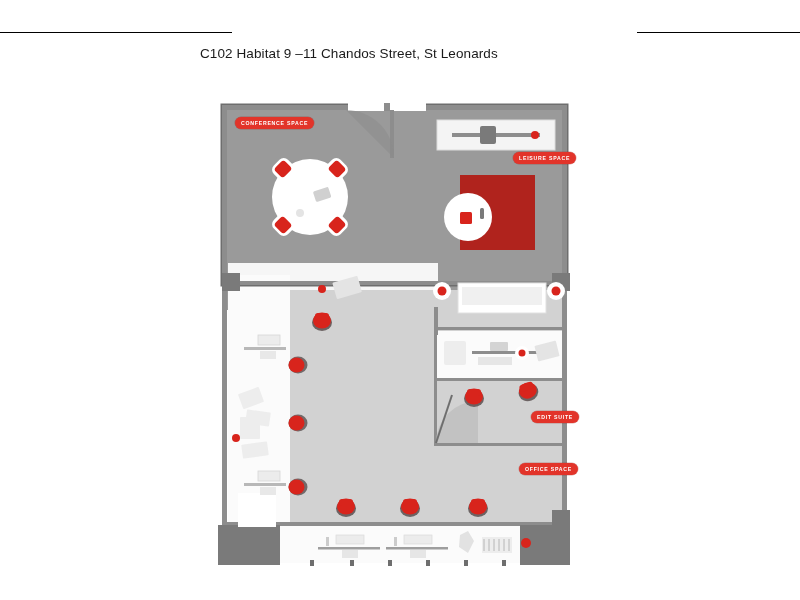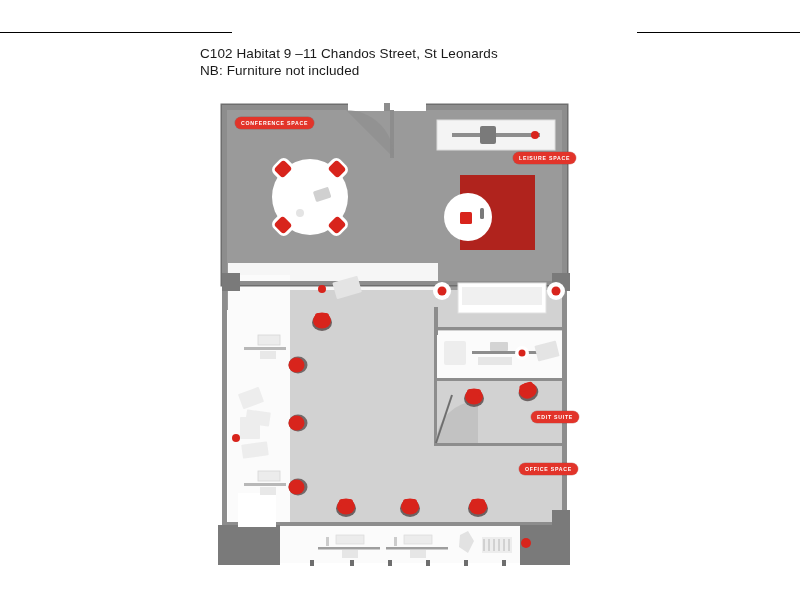--- a/index.html
+++ b/index.html
@@ -77,21 +77,20 @@
 </head>
 <body>
 
 <div id="page">
 
   <div class="rule rule-left"></div>
   <div class="rule rule-right"></div>
 
   <div class="title-block">
     <span class="title-line">C102 Habitat 9 –11 Chandos Street, St Leonards</span>
-    <span class="title-line">NB: Furniture not included</span>
   </div>
 
   <div id="plan">
     <svg width="380" height="475" viewBox="0 0 380 475" xmlns="http://www.w3.org/2000/svg">
 
       <defs>
         <g id="chair-front">
           <ellipse cx="0" cy="1.5" rx="10" ry="8.5" fill="#5a5050" opacity="0.85"></ellipse>
           <ellipse cx="0" cy="-0.5" rx="9" ry="8" fill="#d8241c"></ellipse>
           <rect x="-7" y="-8" width="14" height="7" rx="3" fill="#d8241c"></rect>

